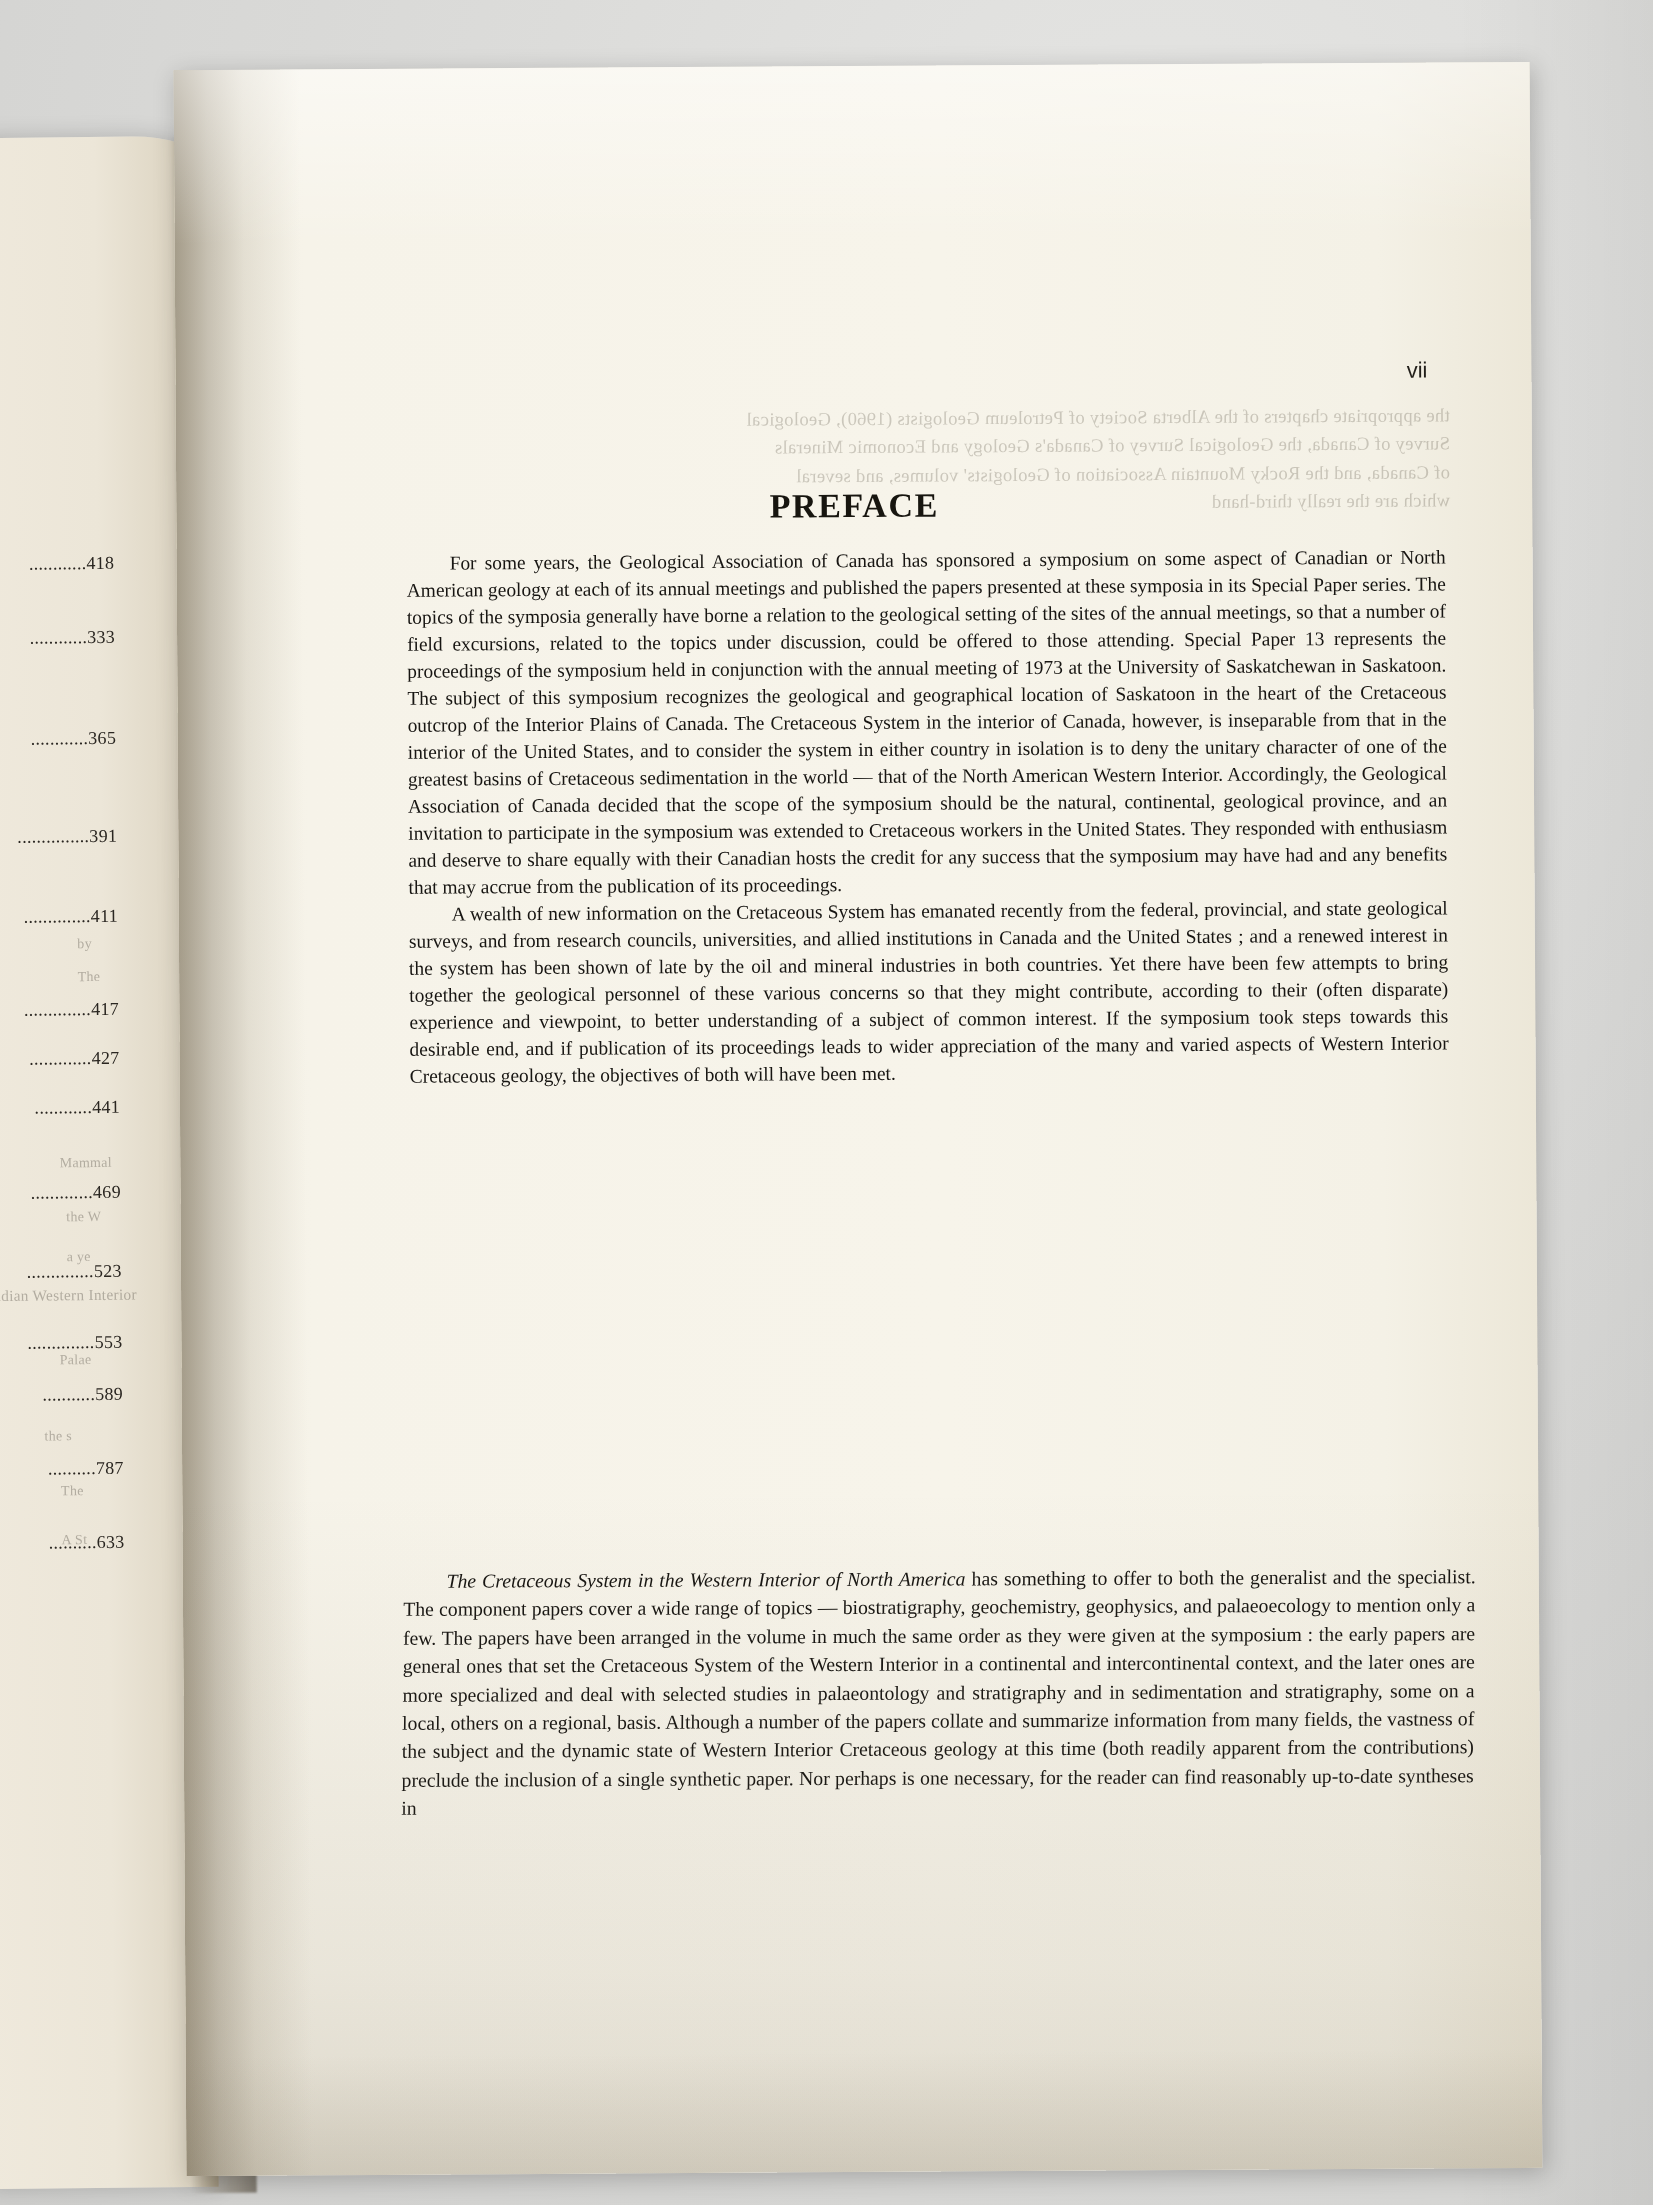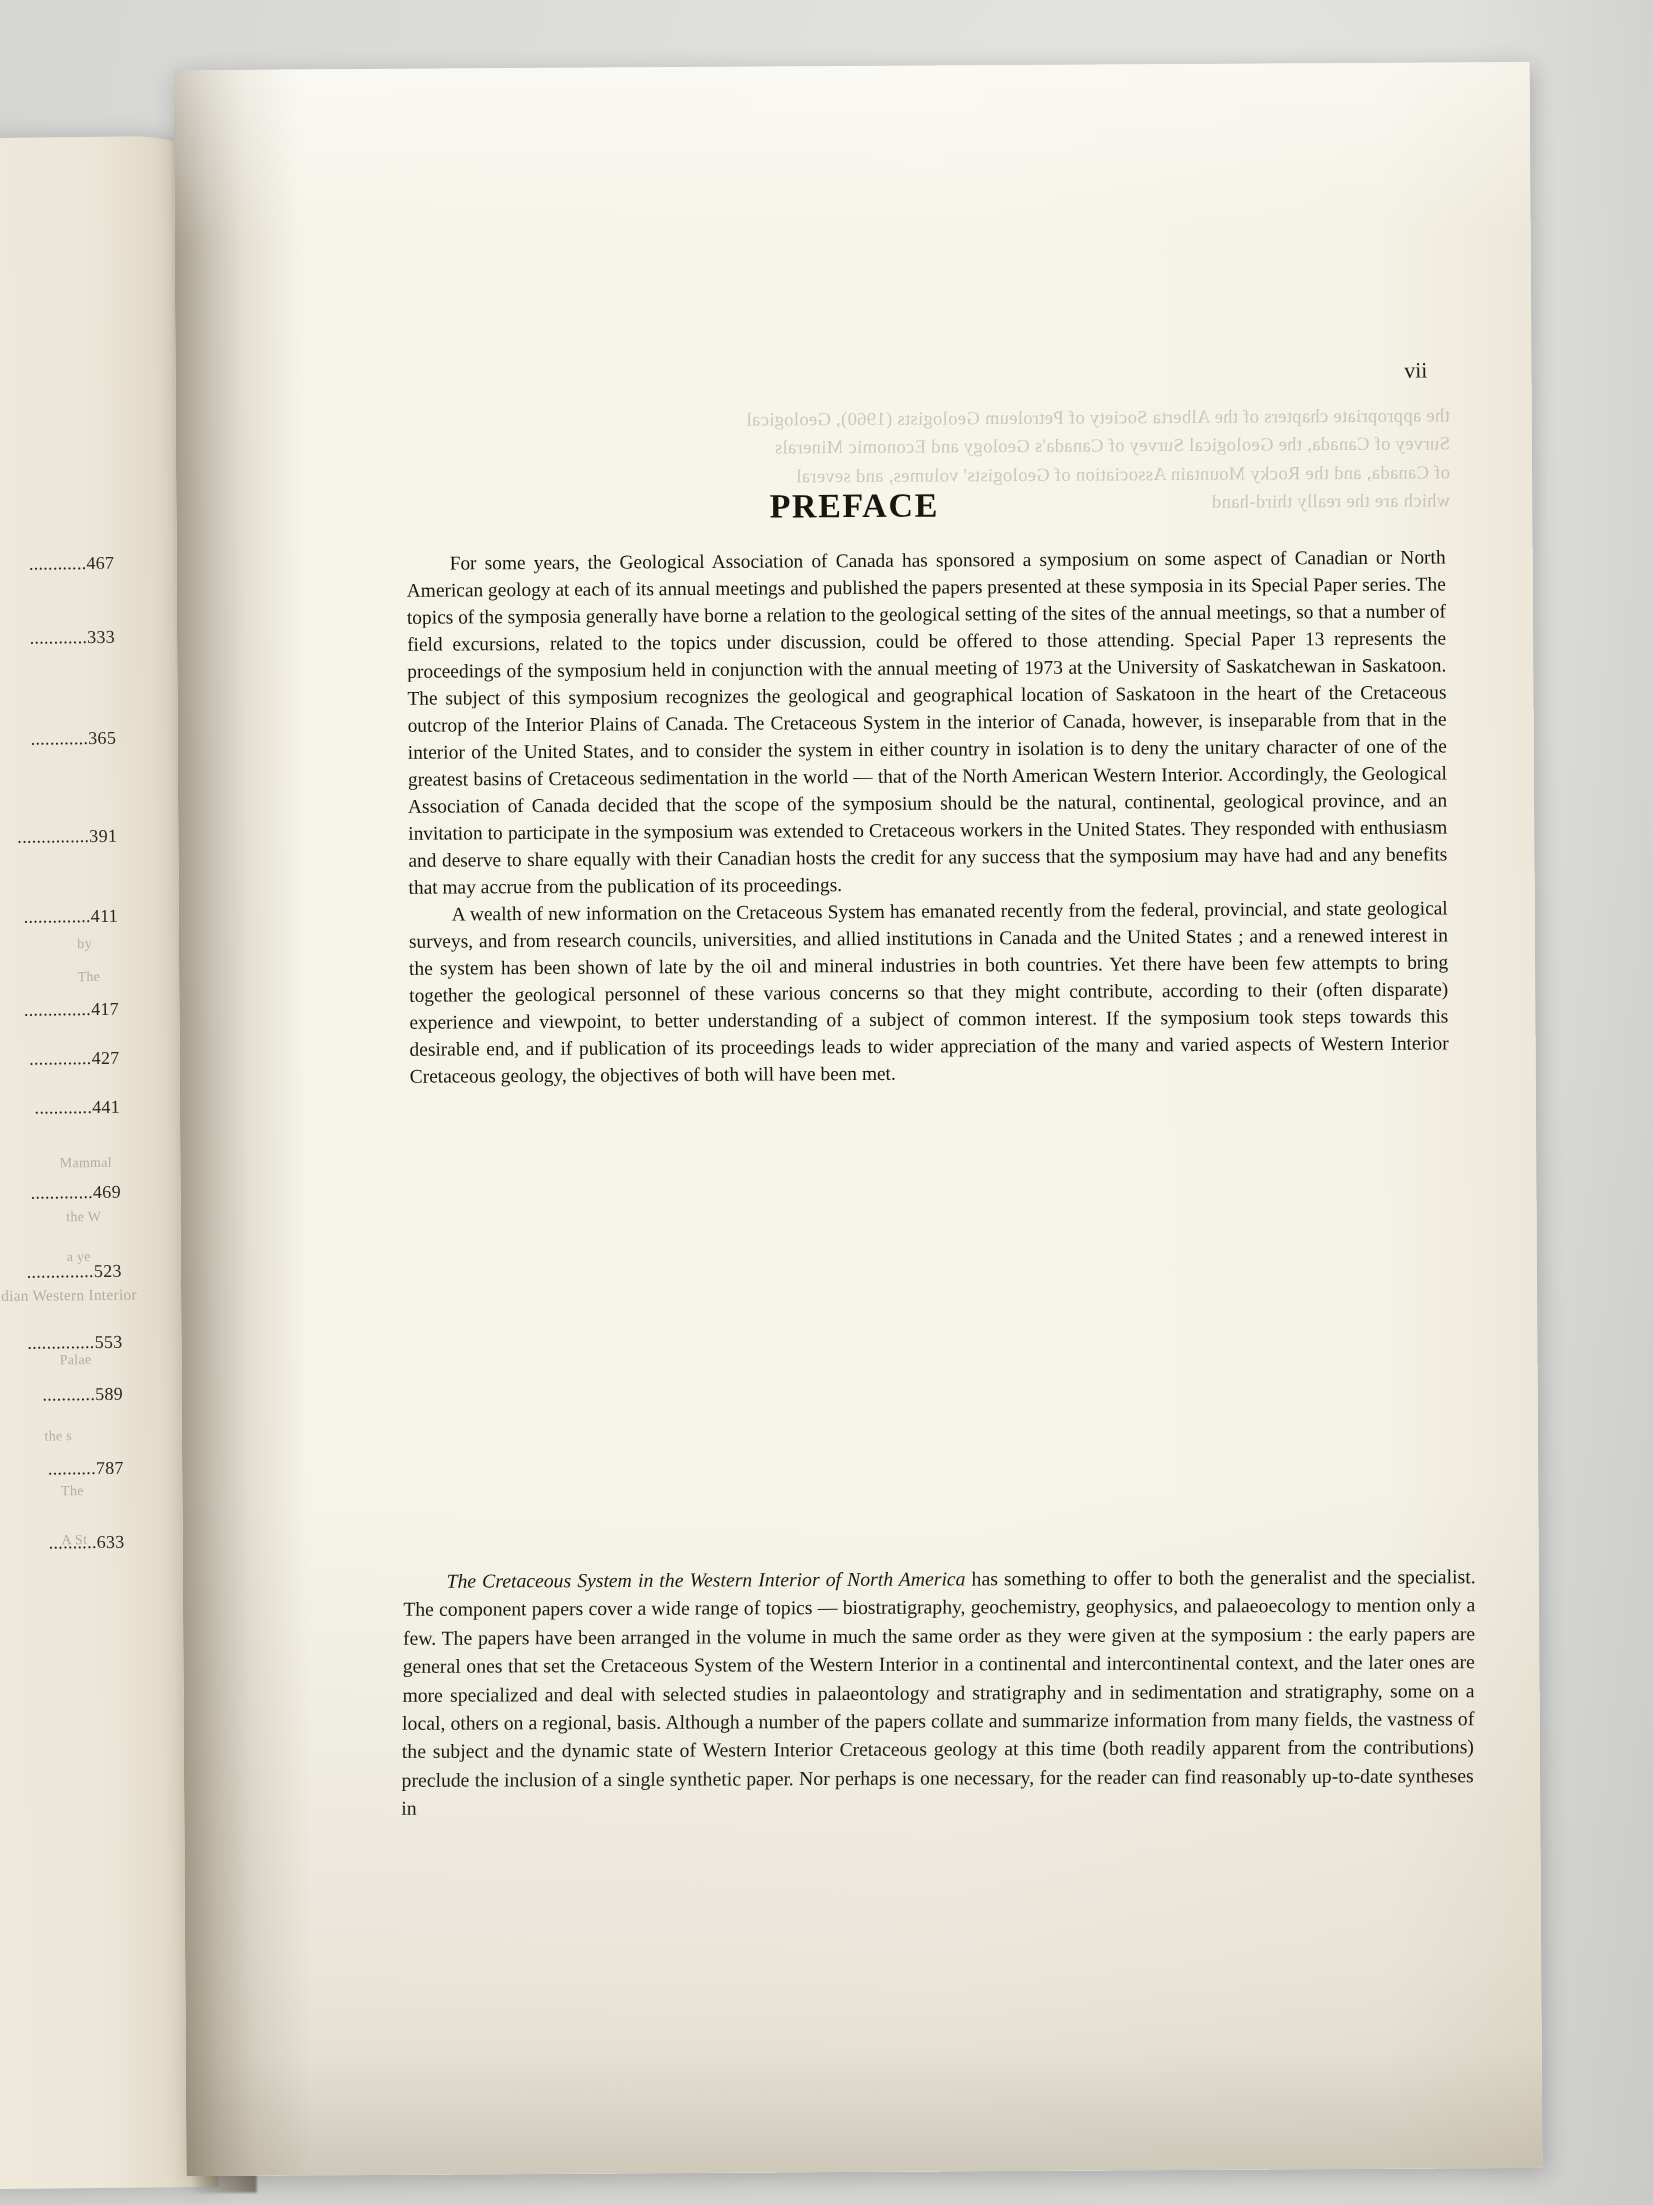--- a/index.html
+++ b/index.html
@@ -113,21 +113,21 @@
     pointer-events: none;
   }
 
   
   #folio {
     position: absolute;
     right: 104px;
     top: 295px;
     font-size: 22px;
     color: #221f1a;
-    font-family: Liberation Serif, serif;
+    font-family: Liberation Sans, sans-serif;
   }
   #doc-title {
     position: absolute;
     left: 0; right: 0;
     top: 421px;
     text-align: center;
     font-size: 34px;
     font-weight: bold;
     letter-spacing: 1.6px;
     color: #17150f;
@@ -191,21 +191,21 @@
 </head>
 <body>
 
 <div id="desk"></div>
 <div id="desk-shadow-right"></div>
 
 <div id="book">
 
   <div id="left-page">
     <div id="toc-col">
-      <div class="toc-line" style="top:0px;">............<span>467</span></div>
+      <div class="toc-line" style="top:0px;">............<span>418</span></div>
       <div class="toc-line" style="top:74px;">............<span>333</span></div>
       <div class="toc-line" style="top:175px;">............<span>365</span></div>
       <div class="toc-line" style="top:273px;">...............<span>391</span></div>
       <div class="toc-word" style="top:300px; left:11px;">uous</div>
       <div class="toc-line" style="top:353px;">..............<span>411</span></div>
       <div class="toc-line" style="top:446px;">..............<span>417</span></div>
       <div class="toc-line" style="top:495px;">.............<span>427</span></div>
       <div class="toc-line" style="top:544px;">............<span>441</span></div>
       <div class="toc-line" style="top:629px;">.............<span>469</span></div>
       <div class="toc-line" style="top:708px;">..............<span>523</span></div>

